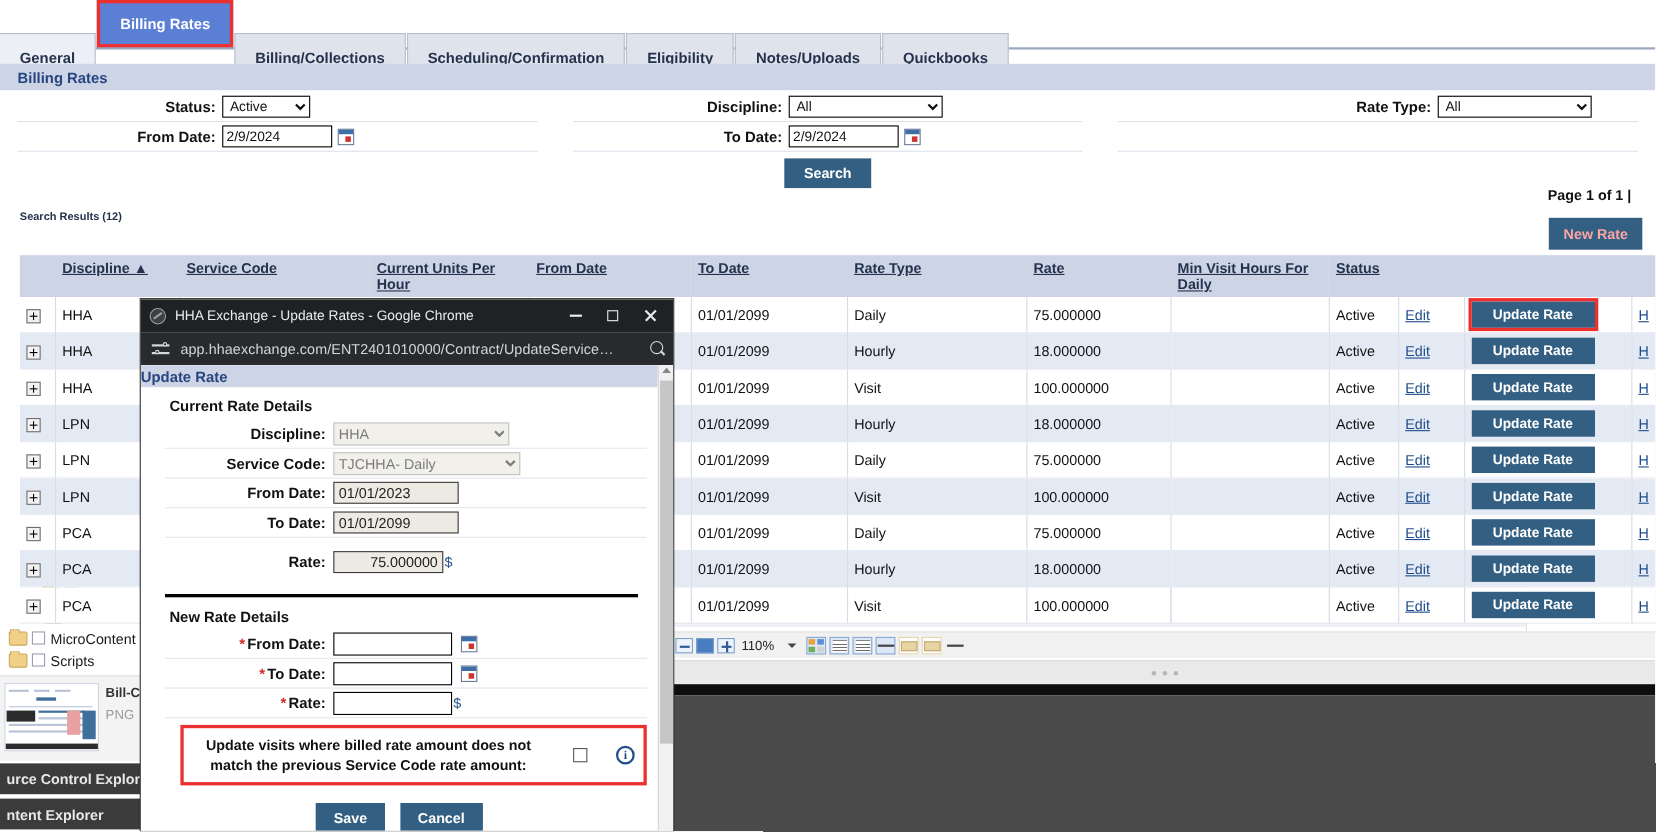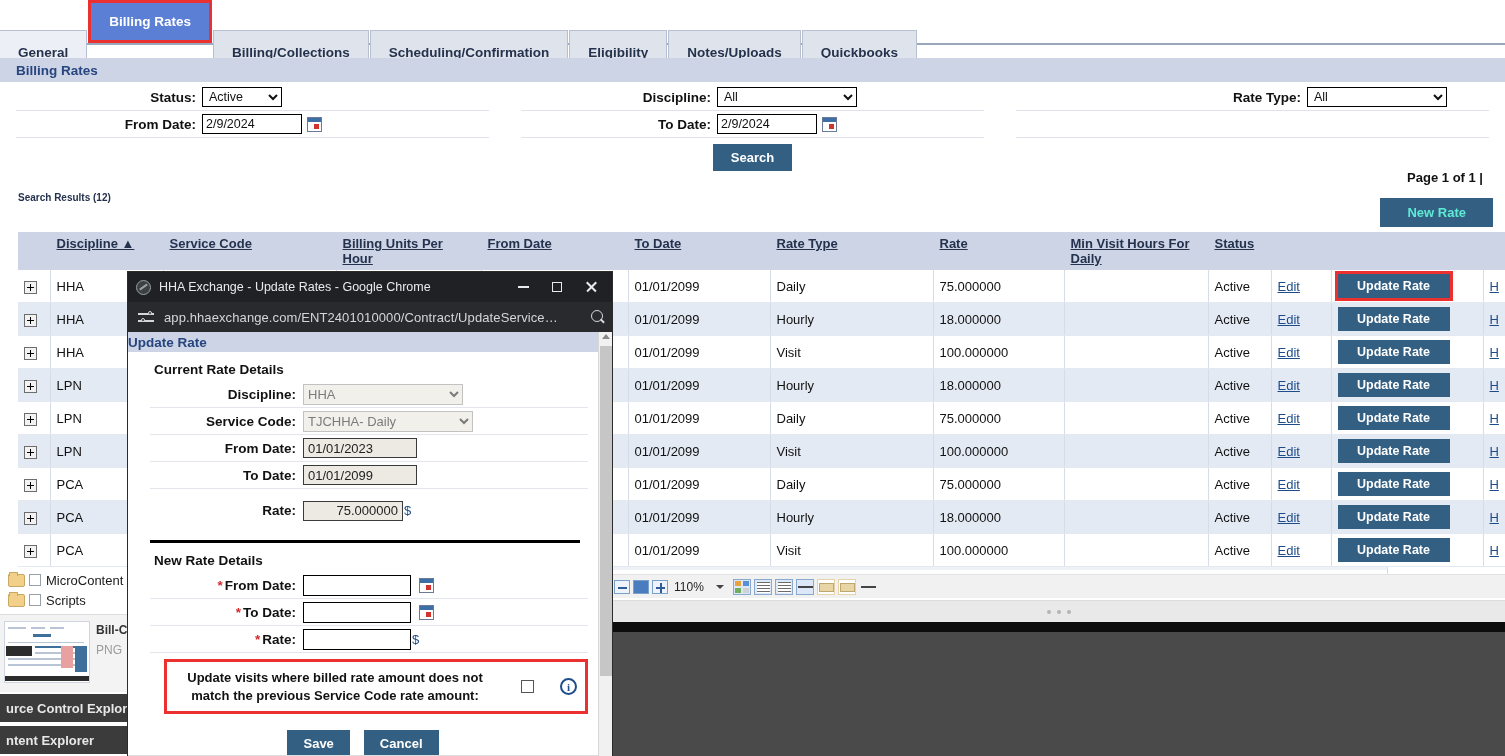--- a/index.html
+++ b/index.html
@@ -112,24 +112,24 @@
   .results-title {
     position: absolute; top: 192px; left: 18px;
     font-weight: bold; font-size: 10px; color: #24324d;
   }
   .page-info {
     position: absolute; top: 170px; right: 22px;
     font-weight: bold; font-size: 13px; color: #111;
   }
   .newrate-wrap { position: absolute; top: 198px; right: 12px; }
   .btn-newrate {
-    background: #335f82; color: #5eead4; border: none;
+    background: #335f82; color: #fca5a5; border: none;
     font-weight: bold; font-size: 13px;
     font-family: "Liberation Sans", sans-serif;
-    padding: 7px 27px; cursor: pointer;
+    padding: 7px 13px; cursor: pointer;
   }
 
   
   .tbl-wrap { position: absolute; top: 232px; left: 18px; width: 1487px; }
   table.grid { border-collapse: collapse; width: 1487px; table-layout: fixed; }
   table.grid thead th {
     background: #ccd4e6;
     color: #24324d;
     font-size: 13px; font-weight: bold;
     text-align: left;
@@ -574,21 +574,21 @@
           <col class="c-st">
           <col class="c-edit">
           <col class="c-upd">
           <col class="c-h">
       </colgroup>
       <thead>
         <tr>
           <th></th>
           <th><span class="hl">Discipline ▲</span></th>
           <th><span class="hl">Service Code</span></th>
-          <th><span class="hl">Billing Units Per Hour</span></th>
+          <th><span class="hl">Current Units Per Hour</span></th>
           <th><span class="hl">From Date</span></th>
           <th><span class="hl">To Date</span></th>
           <th><span class="hl">Rate Type</span></th>
           <th><span class="hl">Rate</span></th>
           <th><span class="hl">Min Visit Hours For Daily</span></th>
           <th><span class="hl">Status</span></th>
           <th></th>
           <th></th>
           <th></th>
         </tr>

